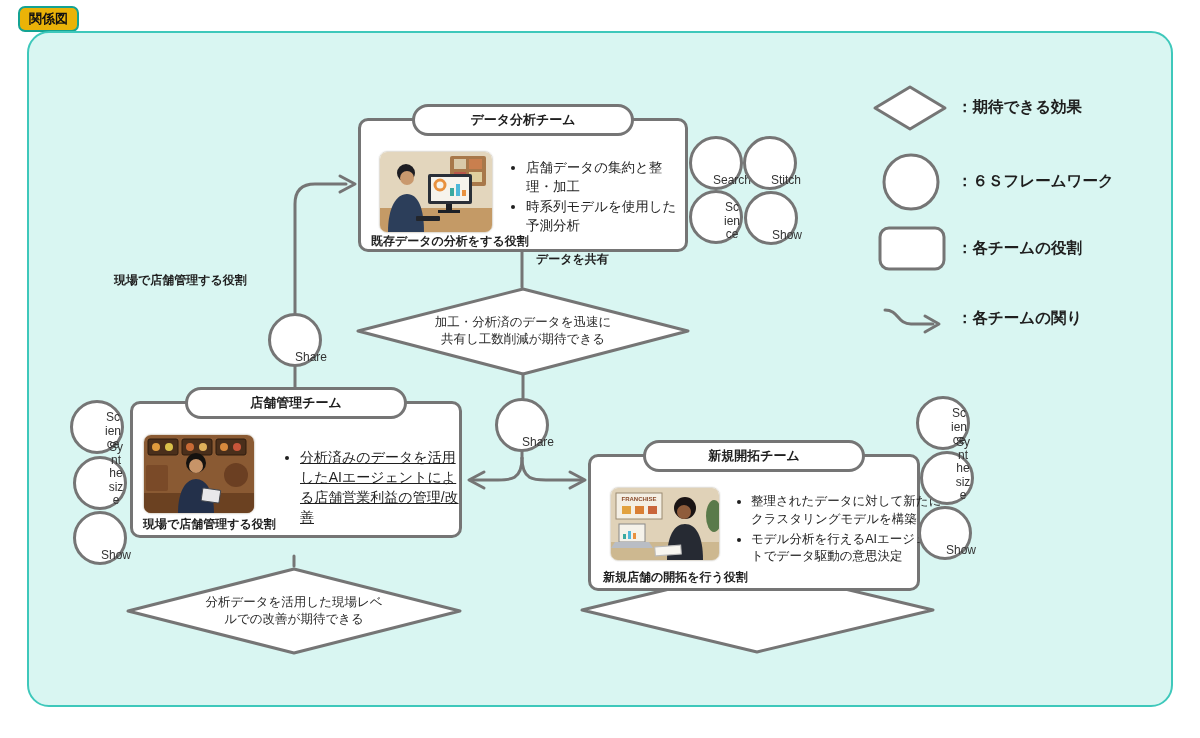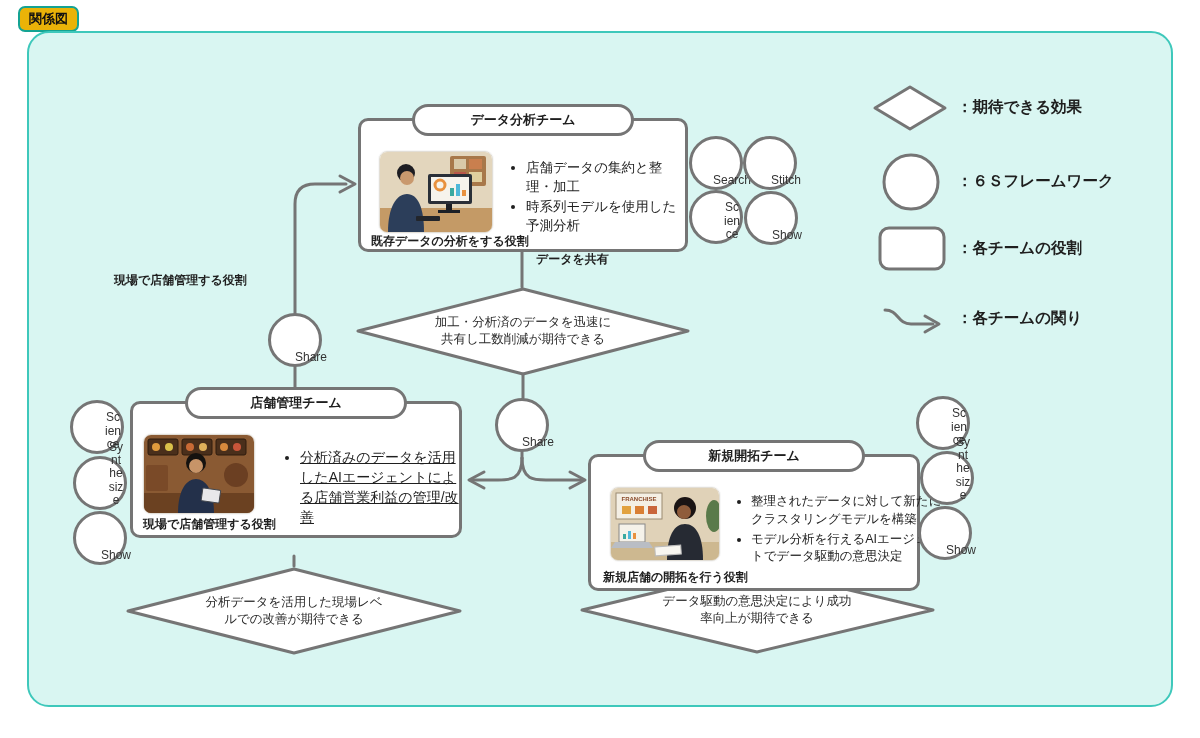--- a/index.html
+++ b/index.html
@@ -224,21 +224,20 @@
     </div>
   <div class="fw-circle wrap" style="left:920px;top:451px;">
       <span>Synthesize</span>
     </div>
   <div class="fw-circle" style="left:918px;top:506px;">
       <span>Show</span>
     </div>
 
   <div class="diamond-text" style="left:434px;top:314px;width:178px;">加工・分析済のデータを迅速に共有し工数削減が期待できる</div>
   <div class="diamond-text" style="left:205px;top:594px;width:178px;">分析データを活用した現場レベルでの改善が期待できる</div>
-  <div class="diamond-text" style="left:662px;top:593px;width:190px;">データ駆動の意思決定により成功率向上が期待できる</div>
 
   <div class="flow-label" style="left:114px;top:272px;">現場で店舗管理する役割</div>
   <div class="flow-label" style="left:536px;top:251px;">データを共有</div>
 
   <div class="legend-label" style="left:957px;top:97px;">：期待できる効果</div>
   <div class="legend-label" style="left:957px;top:171px;">：６Ｓフレームワーク</div>
   <div class="legend-label" style="left:957px;top:238px;">：各チームの役割</div>
   <div class="legend-label" style="left:957px;top:308px;">：各チームの関り</div>
 
 </div>

